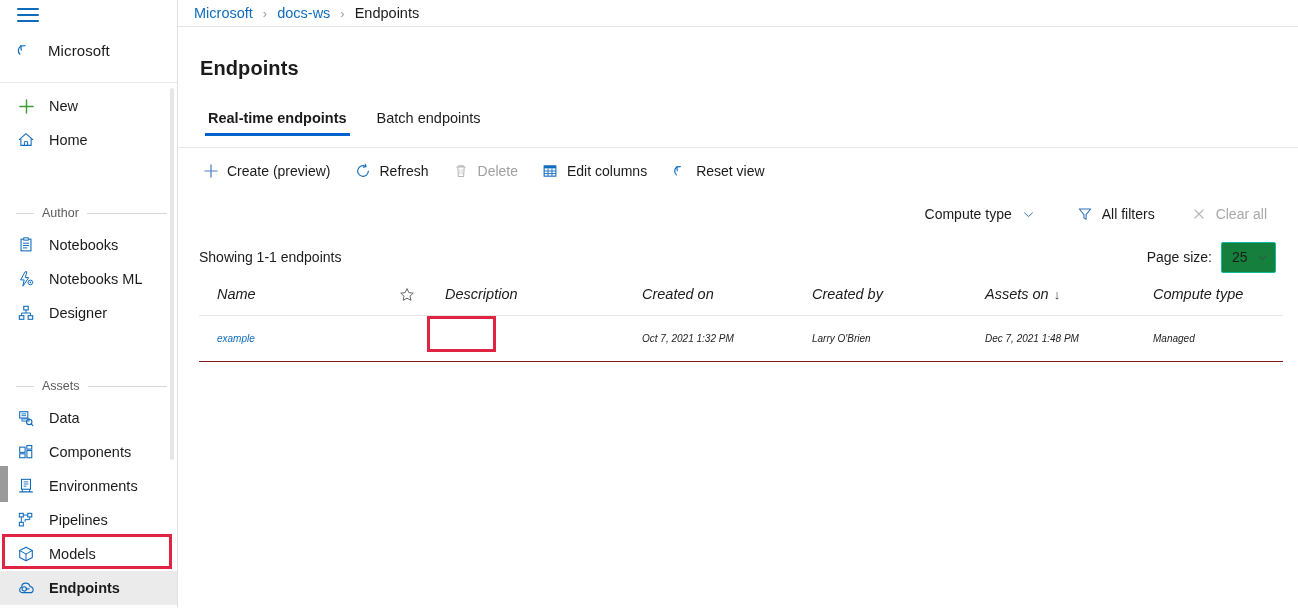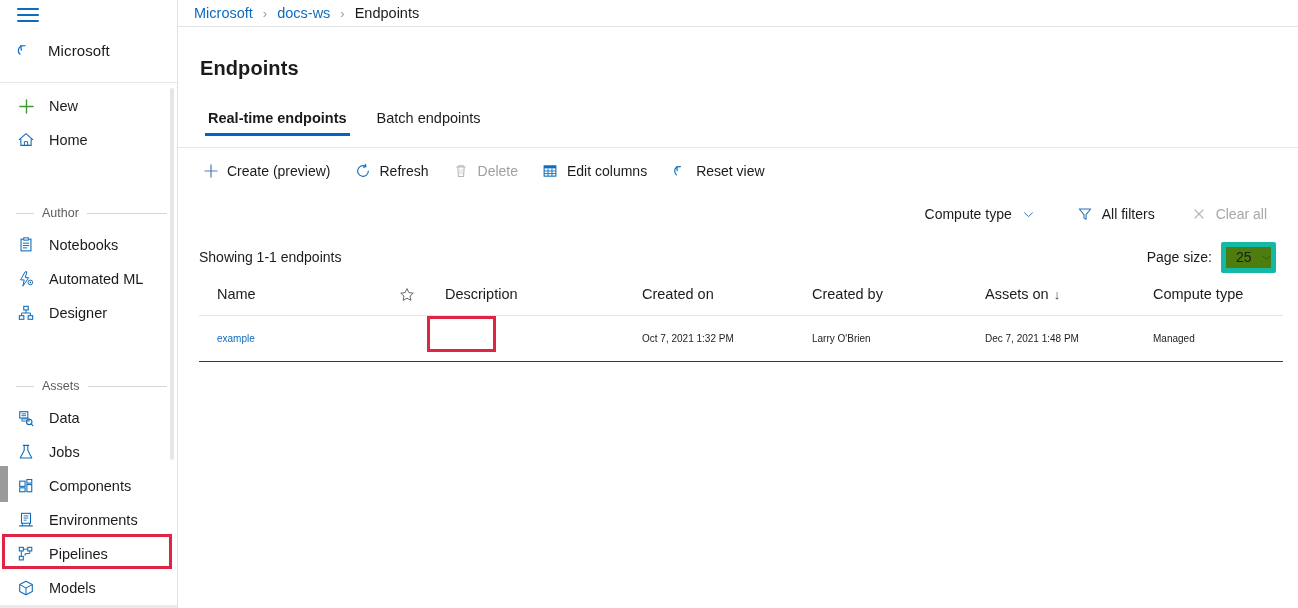--- a/index.html
+++ b/index.html
@@ -190,32 +190,32 @@
     display: flex; align-items: center; justify-content: space-between;
     padding: 14px 22px 0 21px;
   }
   .showing { font-size: 14px; color: #1b1b1b; }
   .pagesize { display: flex; align-items: center; gap: 9px; }
   .pagesize .pl { font-size: 14px; color: #1b1b1b; }
   .ps-select {
     display: flex; align-items: center; justify-content: space-between;
     gap: 8px;
     width: 55px; height: 31px;
-    border: 5px solid #14b8a6;
+    border: 1px solid #14b8a6;
     border-radius: 2px;
     padding: 0 7px 0 10px;
     font-size: 14px;
     color: #1b1b1b;
-    background: #4d7c0f;
+    background: #15803d;
     cursor: pointer;
   }
 
   
   .table-wrap { padding: 13px 15px 0 21px; }
-  table.grid { width: 100%; border-collapse: collapse; table-layout: fixed; }
+  table.grid { width: 100%; border-collapse: collapse; table-layout: fixed; font-style: italic; }
   table.grid th {
     text-align: left;
     font-weight: 400;
     font-size: 14.5px;
     color: #1b1b1b;
     padding: 0 0 12px 0;
     border-bottom: 1px solid #e6e6e6;
     vertical-align: middle;
     white-space: nowrap;
   }
@@ -315,21 +315,21 @@
     </div>
 
     <div class="sb-item">
       <span class="ico">
         <svg width="18" height="18" viewBox="0 0 20 20" fill="none">
           <path d="M9 2 L4 11 H8 L6.5 18 L13 8.5 H9.2 L11 2 Z" stroke="#0f6cbd" stroke-width="1.1" fill="none" stroke-linejoin="round"></path>
           <circle cx="14.8" cy="13.8" r="2.6" stroke="#0f6cbd" stroke-width="1.1"></circle>
           <circle cx="14.8" cy="13.8" r="0.9" fill="#0f6cbd"></circle>
         </svg>
       </span>
-      <span class="lbl">Automated ML</span>
+      <span class="lbl">Notebooks ML</span>
     </div>
 
     <div class="sb-item">
       <span class="ico">
         <svg width="18" height="18" viewBox="0 0 20 20" fill="none">
           <rect x="7.5" y="2.6" width="5" height="4" stroke="#0f6cbd" stroke-width="1.2"></rect>
           <rect x="2.6" y="13" width="5" height="4" stroke="#0f6cbd" stroke-width="1.2"></rect>
           <rect x="12.4" y="13" width="5" height="4" stroke="#0f6cbd" stroke-width="1.2"></rect>
           <path d="M10 6.6 V10 M5.1 13 V10 H14.9 V13" stroke="#0f6cbd" stroke-width="1.1"></path>
         </svg>
@@ -349,29 +349,20 @@
           <rect x="3" y="3" width="9" height="7" stroke="#0f6cbd" stroke-width="1.2"></rect>
           <path d="M5 5.4 H10 M5 7.4 H10" stroke="#0f6cbd" stroke-width="1"></path>
           <rect x="5.5" y="11" width="8" height="2.4" stroke="#0f6cbd" stroke-width="1"></rect>
           <circle cx="13.6" cy="14.4" r="3" stroke="#0f6cbd" stroke-width="1.2"></circle>
           <path d="M15.8 16.6 L17.6 18.4" stroke="#0f6cbd" stroke-width="1.3" stroke-linecap="round"></path>
         </svg>
       </span>
       <span class="lbl">Data</span>
     </div>
 
-    <div class="sb-item">
-      <span class="ico">
-        <svg width="18" height="18" viewBox="0 0 20 20" fill="none">
-          <path d="M8 2.6 V8 L3.6 16.6 H16.4 L12 8 V2.6" stroke="#0f6cbd" stroke-width="1.2" stroke-linejoin="round"></path>
-          <path d="M7 2.6 H13" stroke="#0f6cbd" stroke-width="1.2" stroke-linecap="round"></path>
-        </svg>
-      </span>
-      <span class="lbl">Jobs</span>
-    </div>
 
     <div class="sb-item">
       <span class="ico">
         <svg width="18" height="18" viewBox="0 0 20 20" fill="none">
           <rect x="3" y="4.6" width="6" height="5.8" stroke="#0f6cbd" stroke-width="1.2"></rect>
           <rect x="11" y="2.8" width="5.4" height="4" stroke="#0f6cbd" stroke-width="1.2"></rect>
           <rect x="3" y="12" width="6" height="4.4" stroke="#0f6cbd" stroke-width="1.2"></rect>
           <rect x="11" y="8.4" width="5.4" height="8" stroke="#0f6cbd" stroke-width="1.2"></rect>
         </svg>
       </span>

